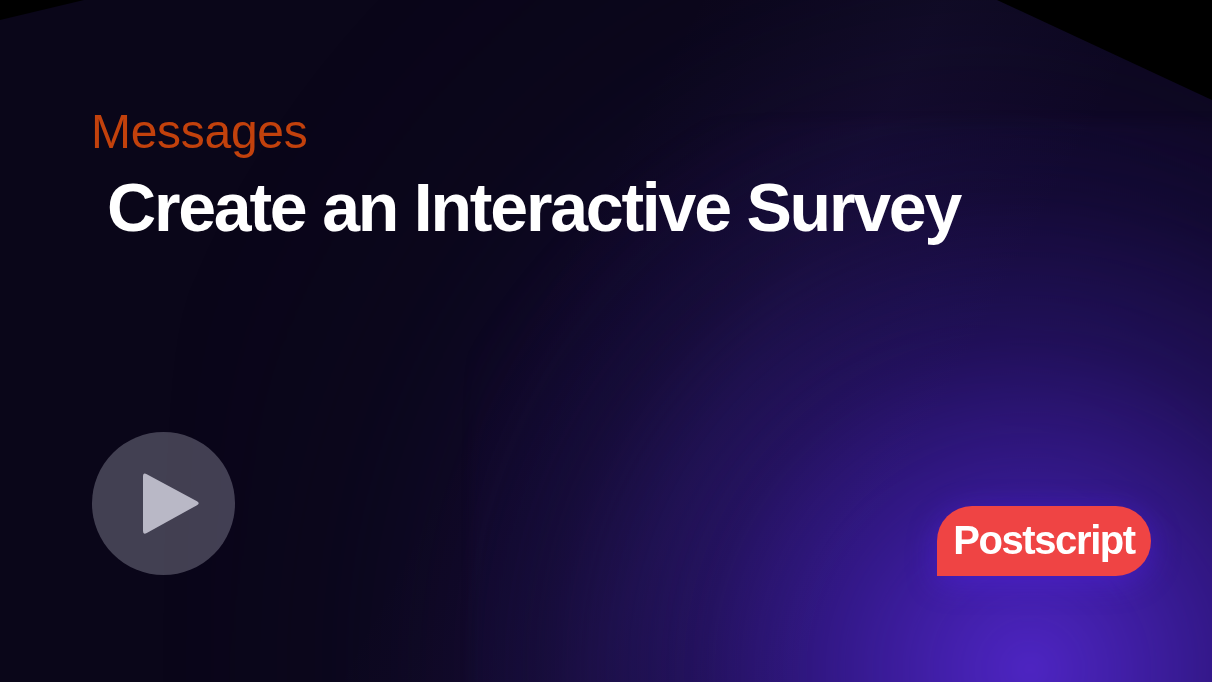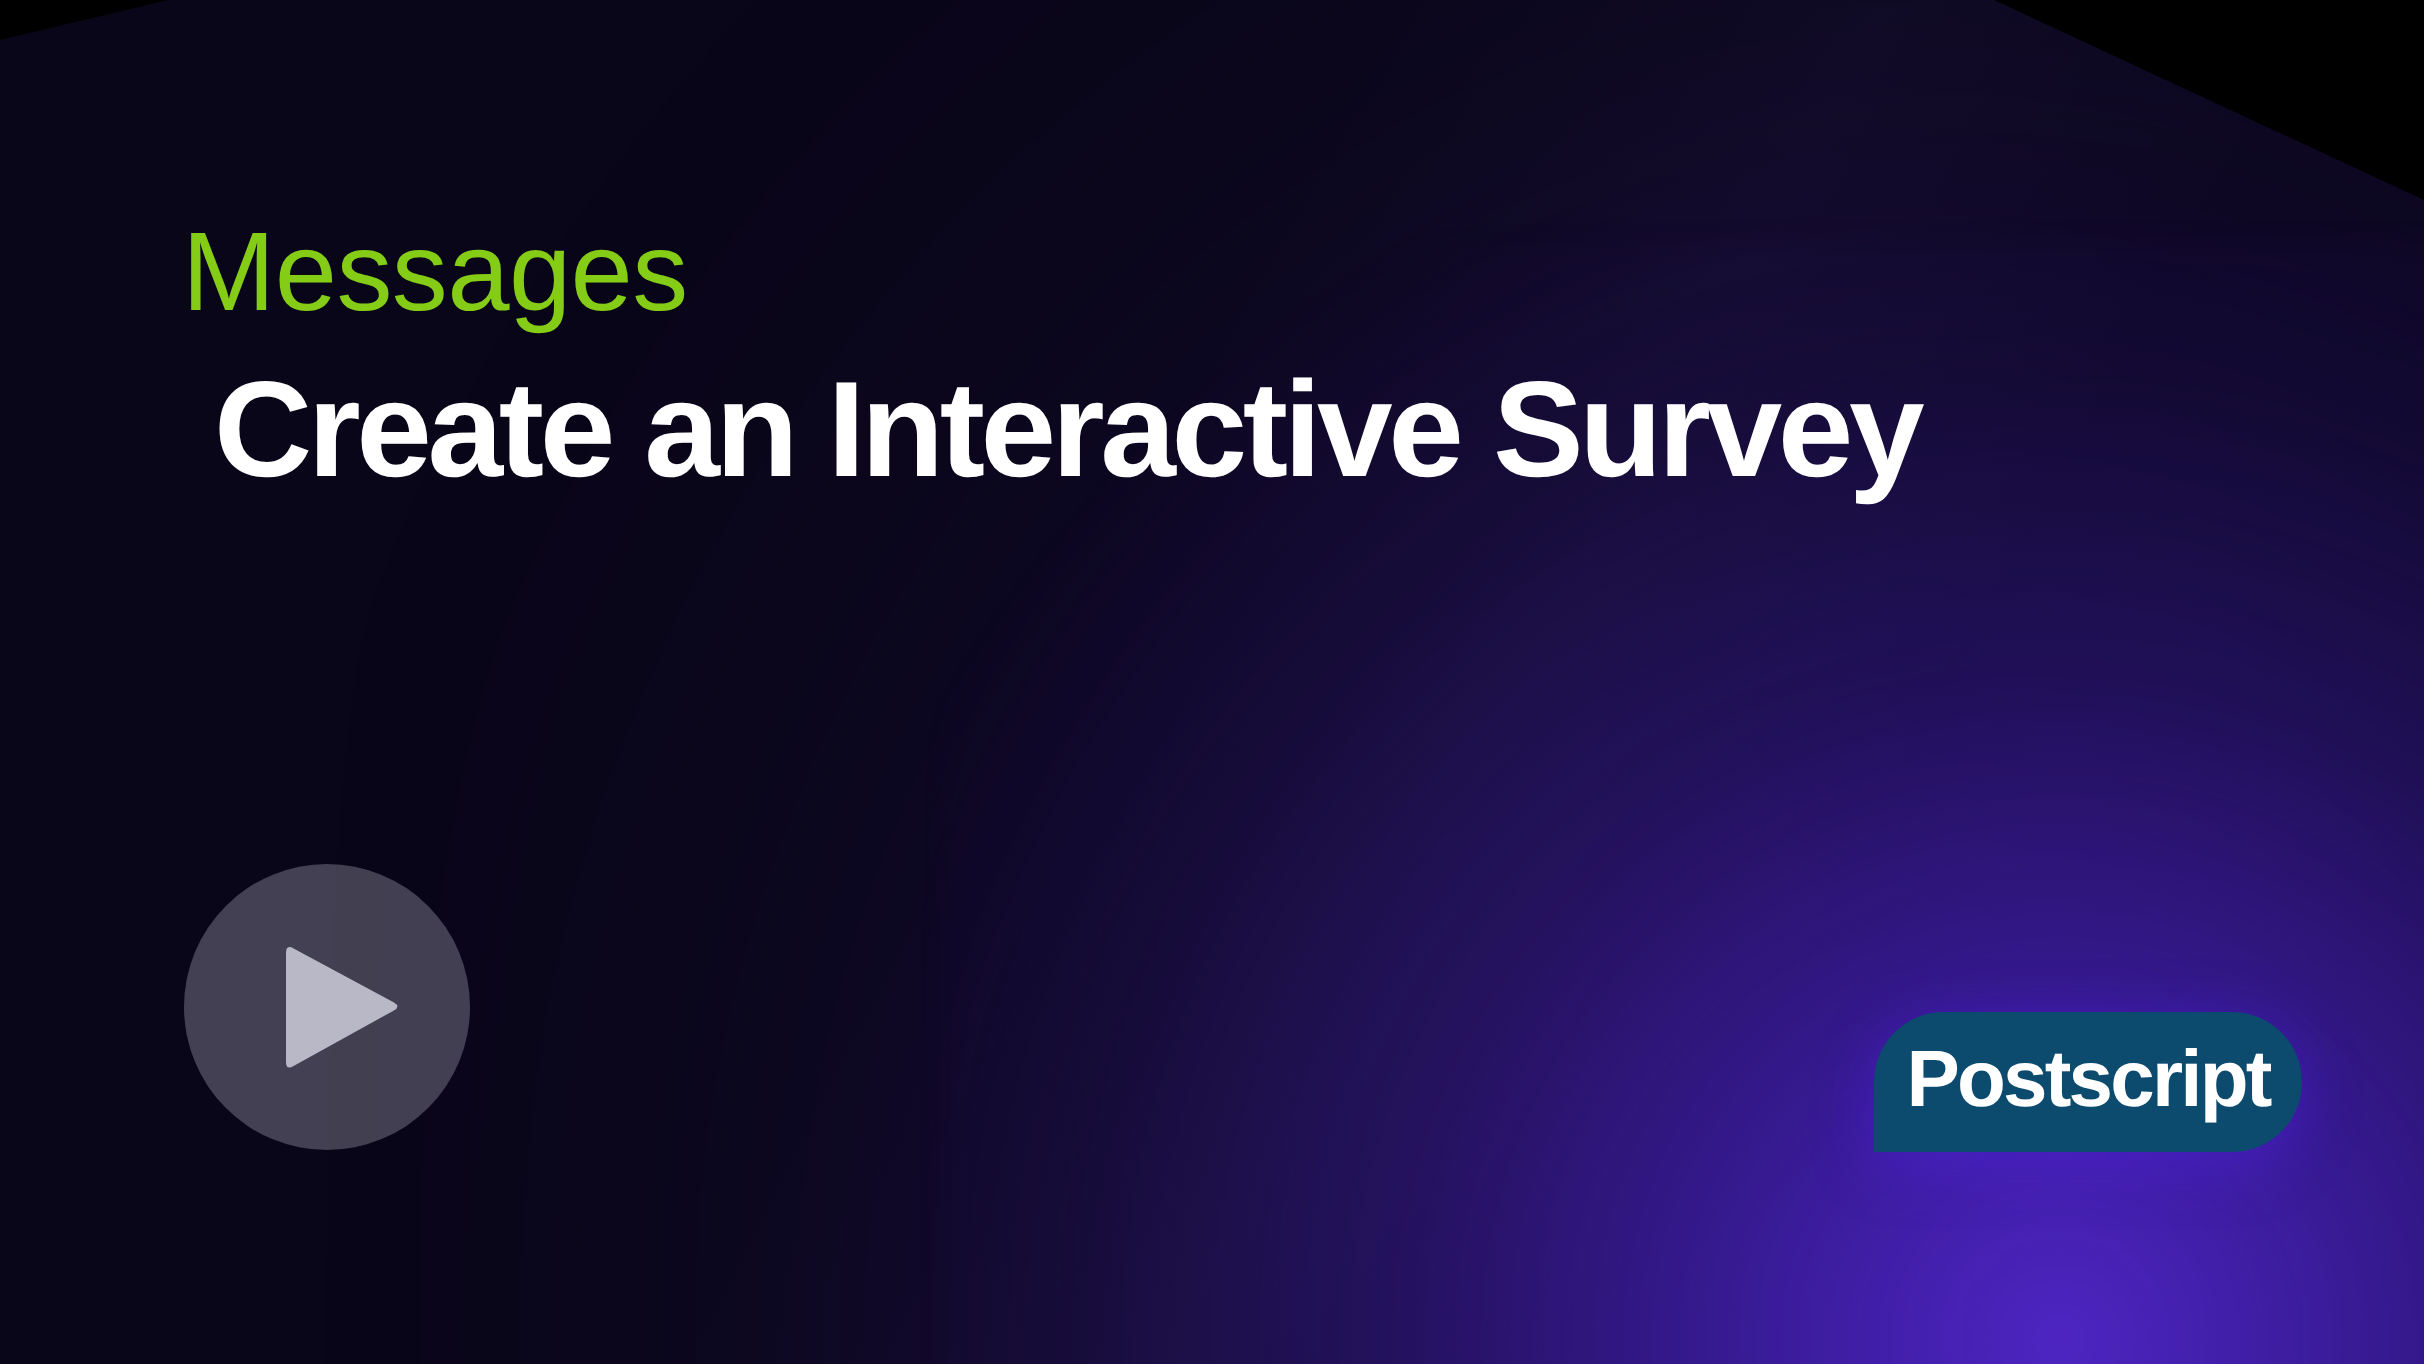--- a/index.html
+++ b/index.html
@@ -97,22 +97,22 @@
 
   
   .text-block {
     position: absolute;
     left: 91px;
     top: 108px;
     pointer-events: none;
   }
 
   .eyebrow {
-    color: #84cc16;
-    font-size: 56px;
+    color: #c2410c;
+    font-size: 48px;
     font-weight: 400;
     line-height: 1.0;
     letter-spacing: -0.3px;
     margin: 0 0 16px 0;
     white-space: nowrap;
   }
 
   .headline {
     color: #ffffff;
     font-size: 68px;
@@ -147,21 +147,21 @@
     margin-left: 12px;
   }
 
   
   .ps-badge {
     position: absolute;
     left: 937px;
     top: 506px;
     width: 214px;
     height: 70px;
-    background: #0c4a6e;
+    background: #ef4444;
     border-radius: 35px 35px 35px 0px;
     display: flex;
     align-items: center;
     justify-content: center;
     box-shadow: 0 6px 30px rgba(82, 34, 234, 0.45);
   }
 
   .ps-badge .ps-wordmark {
     color: #ffffff;
     font-size: 40px;

